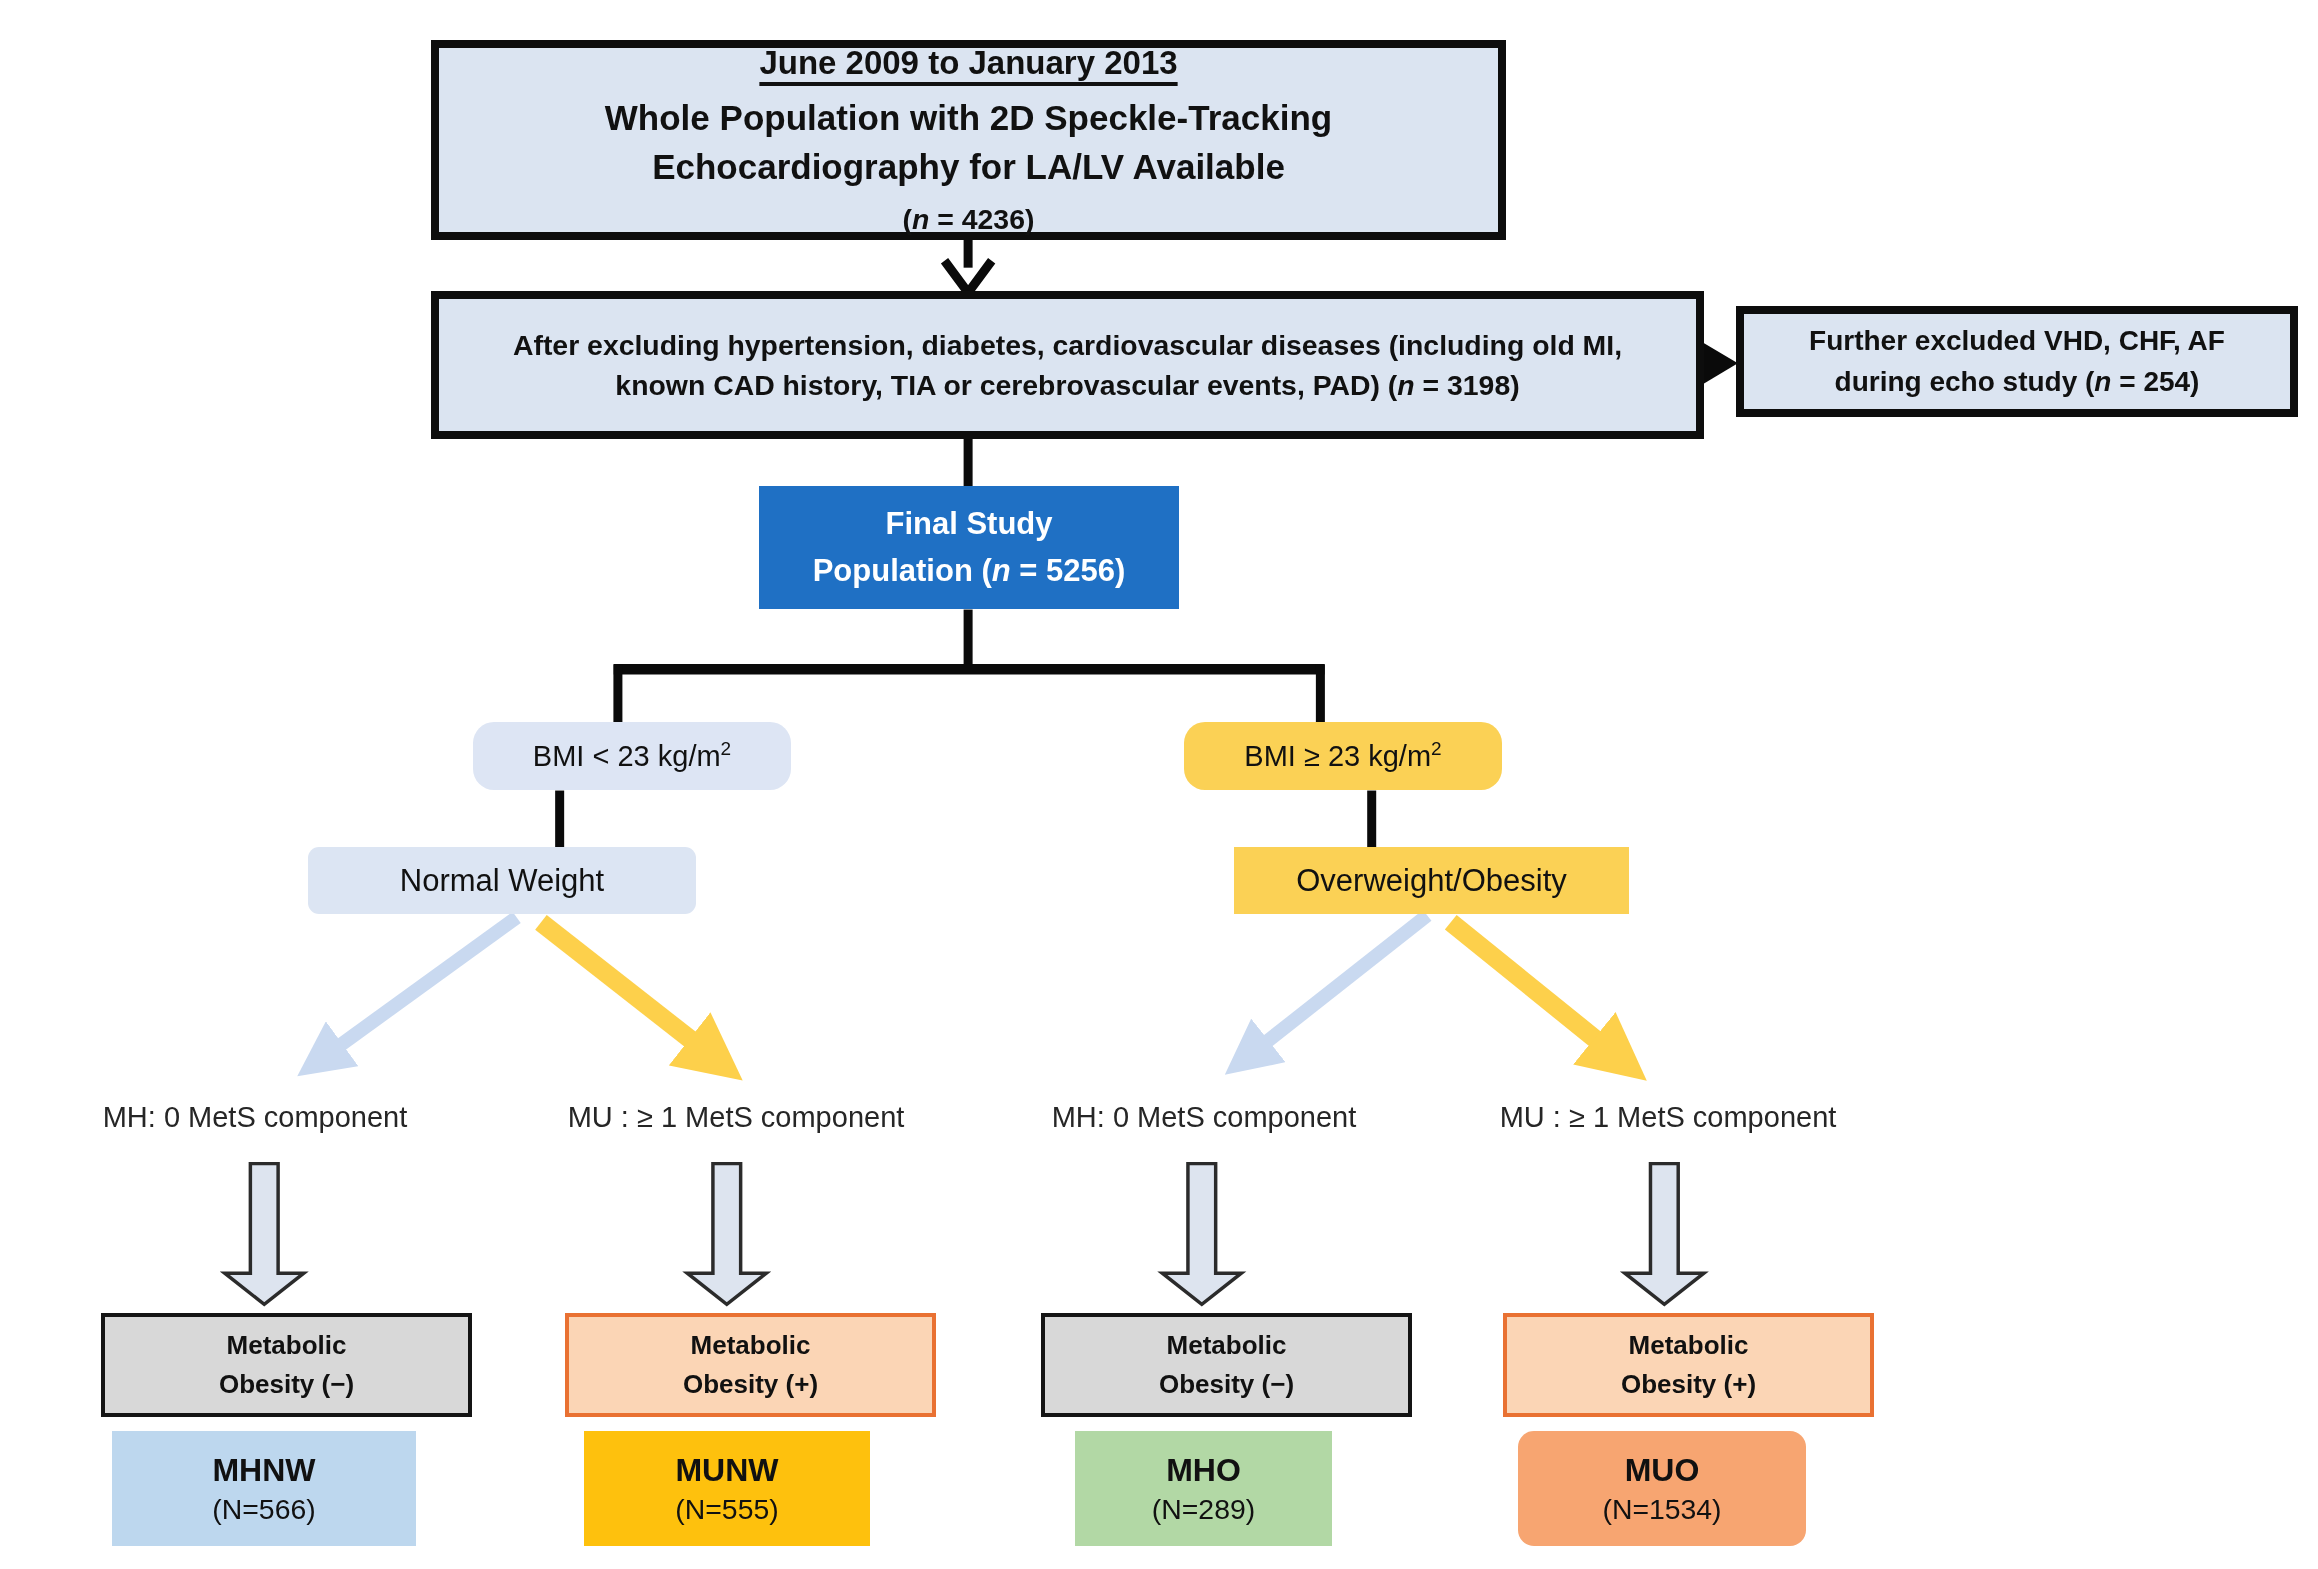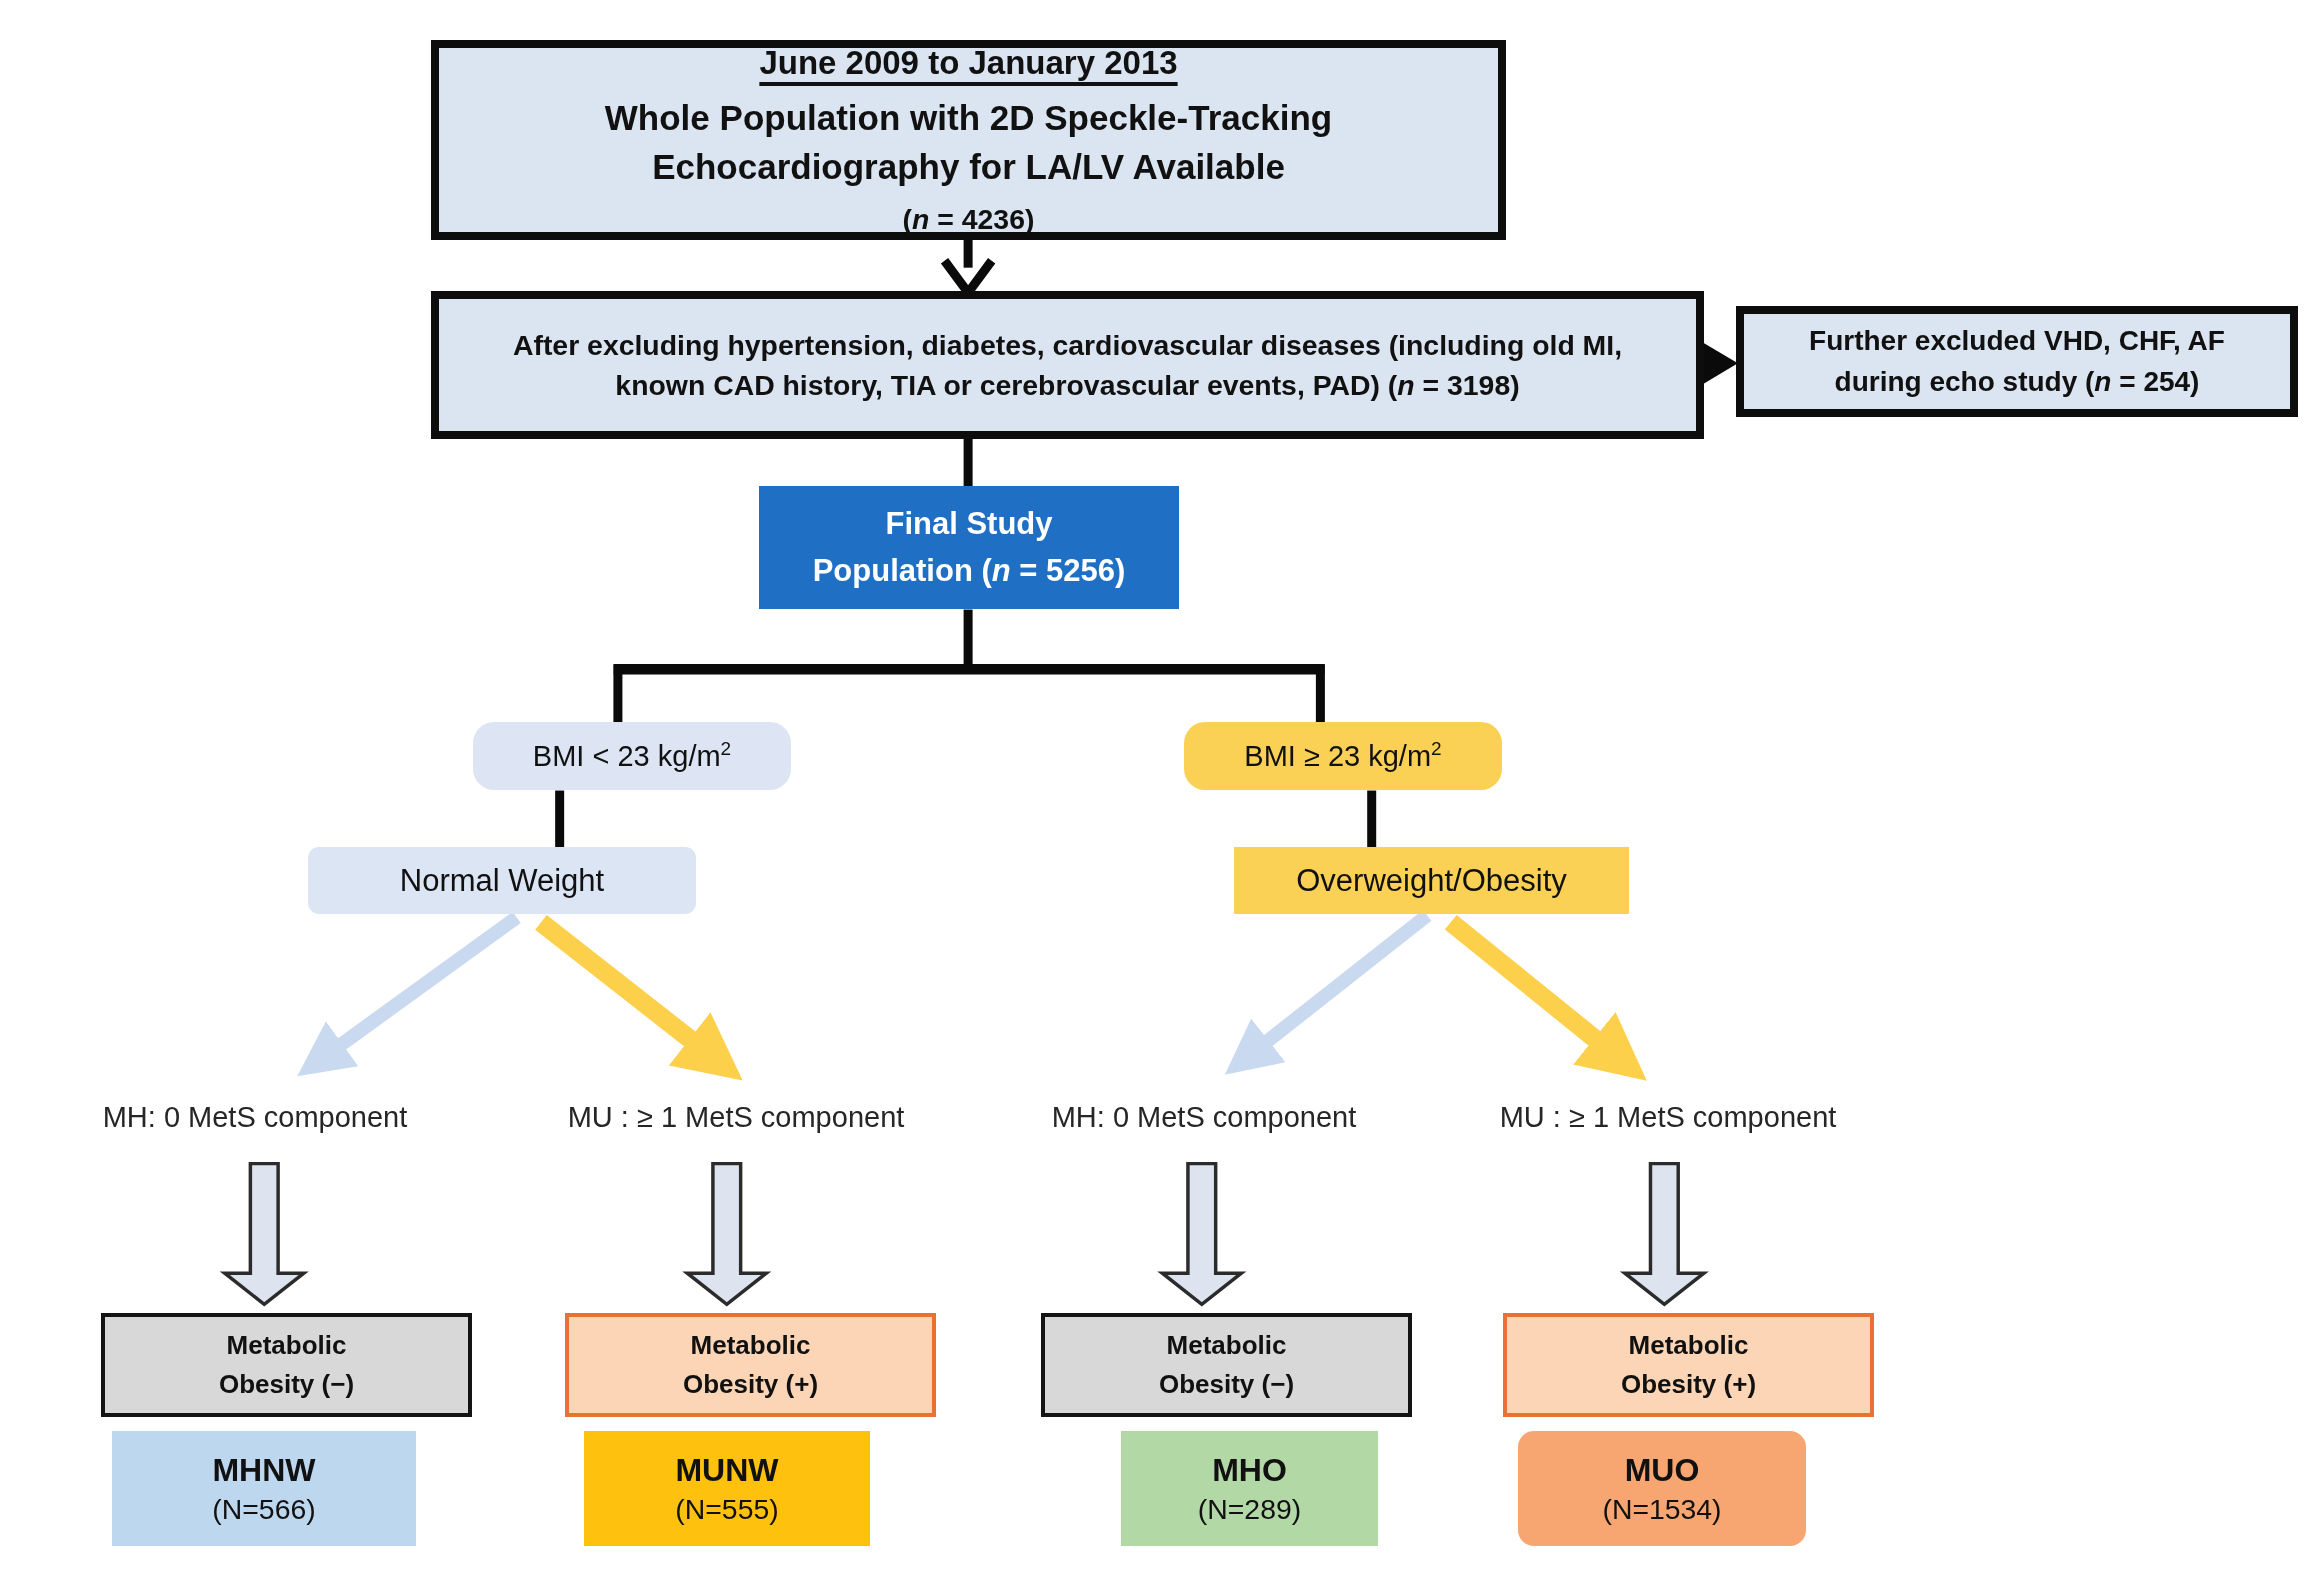--- a/index.html
+++ b/index.html
@@ -45,21 +45,21 @@
   
   .mo{top:1313px;width:371px;height:104px;font-weight:bold;font-size:26px;line-height:1.5;}
   .mo-neg{background:var(--mo-neg-fill);border:4.2px solid var(--mo-neg-border);}
   .mo-pos{background:var(--mo-pos-fill);border:4.2px solid var(--mo-pos-border);}
   
   .result{top:1431px;height:115px;line-height:1.32;}
   .result .rname{font-size:32px;font-weight:bold;}
   .result .rcount{font-size:28.4px;}
   .r1{left:112px;width:304px;background:var(--mhnw-fill);}
   .r2{left:584px;width:286px;background:var(--munw-fill);}
-  .r3{left:1075px;width:257px;background:var(--mho-fill);margin-left:46px;}
+  .r3{left:1075px;width:257px;background:var(--mho-fill);}
   .r4{left:1518px;width:288px;background:var(--muo-fill);border-radius:16px;}
   
   .conn{stroke:var(--connector-black);fill:none;}
   .head{fill:var(--connector-black);stroke:none;}
   .blk{fill:var(--block-arrow-fill);stroke:var(--block-arrow-stroke);stroke-width:5;}
   .arr-blue{stroke:var(--arrow-blue);fill:none;}
   .arr-yellow{stroke:var(--arrow-yellow);fill:none;}
 </style>
 </head>
 <body>

